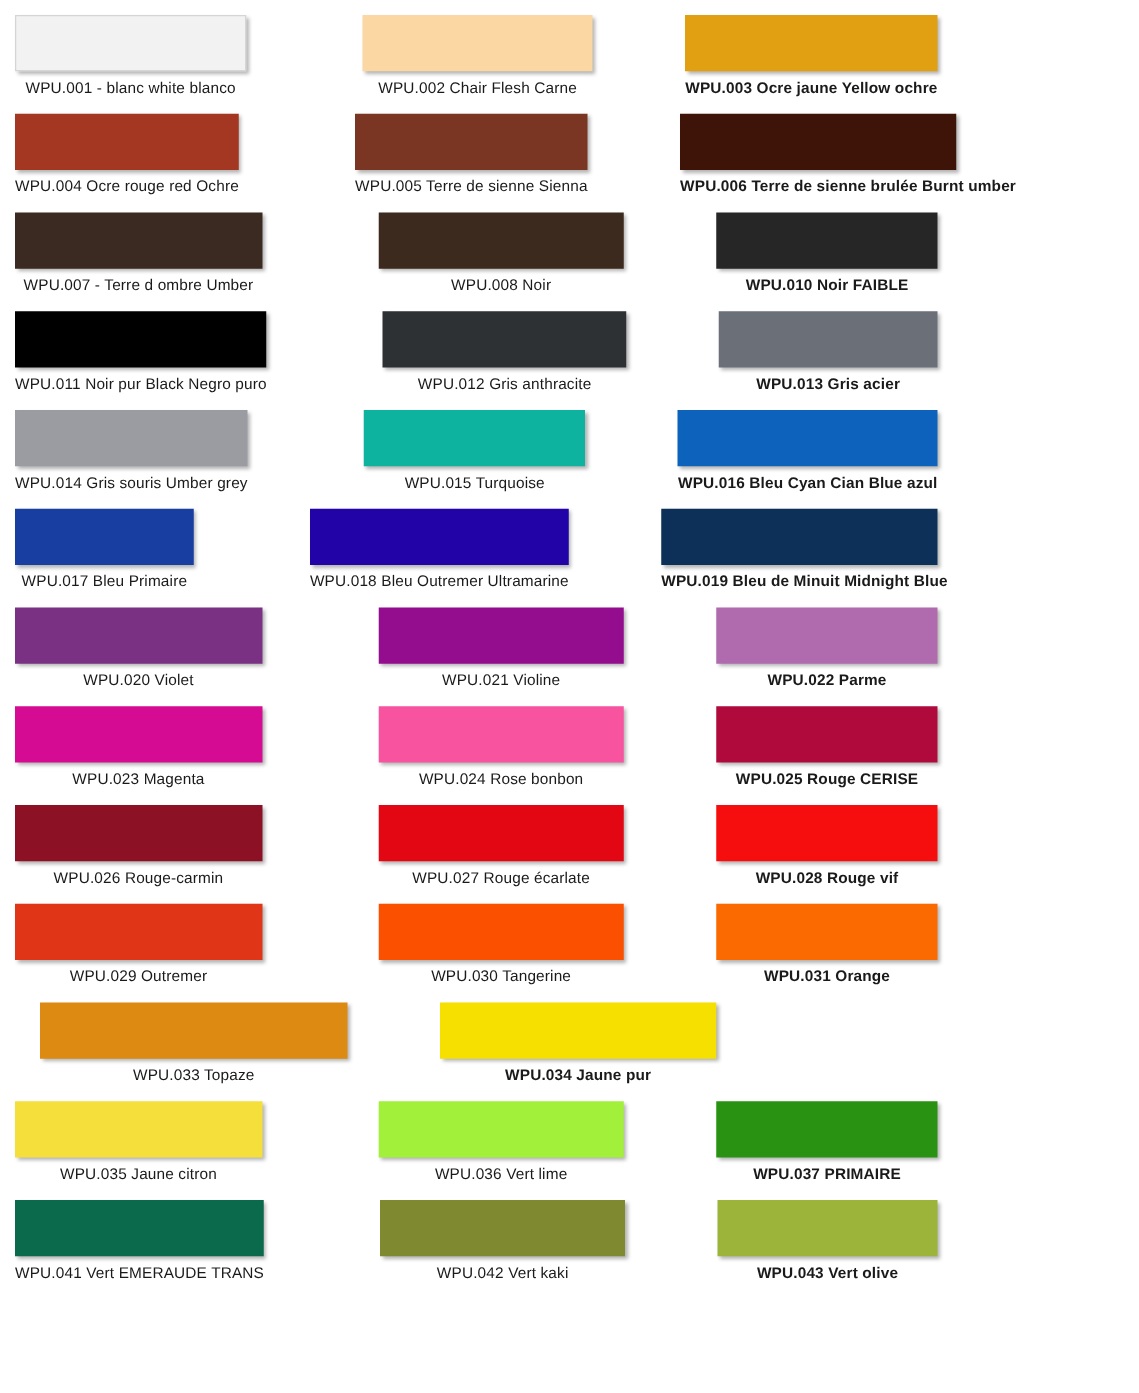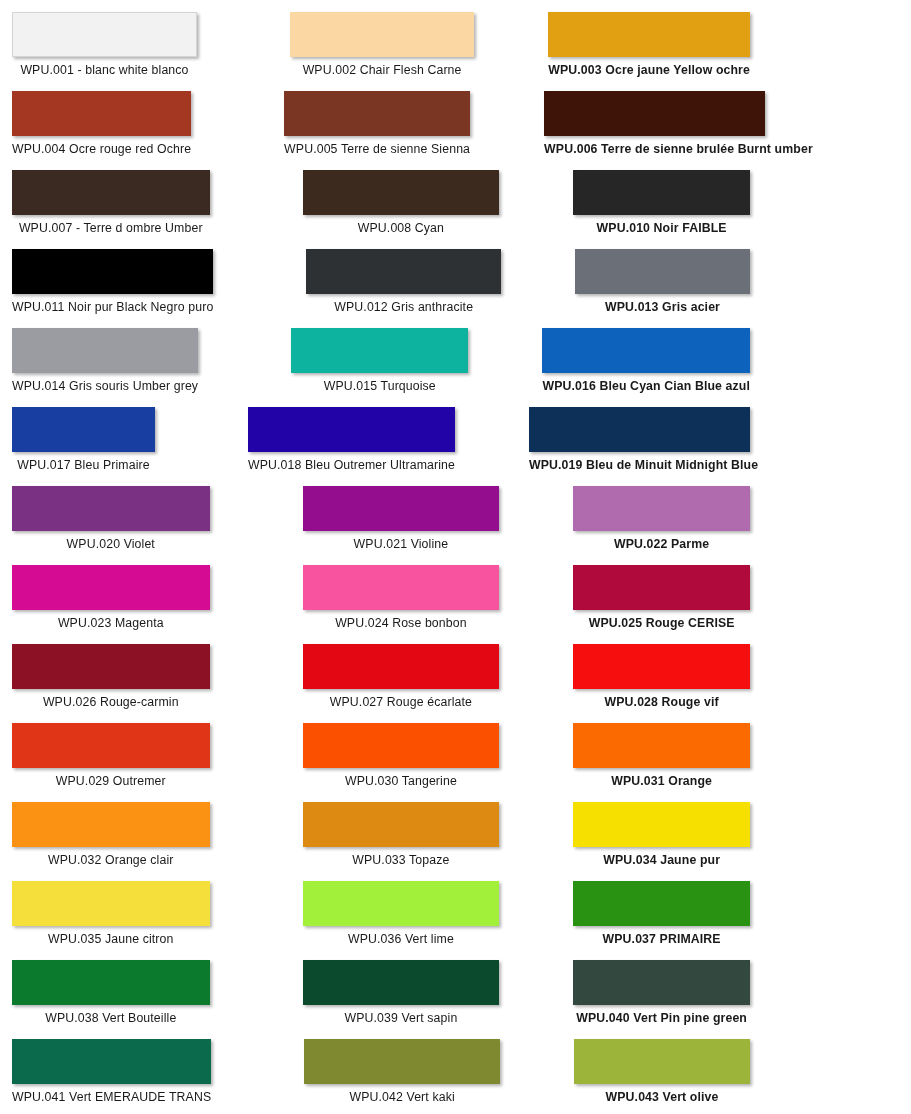--- a/index.html
+++ b/index.html
@@ -84,21 +84,21 @@
         <div class="swatch-label">WPU.006 Terre de sienne brulée Burnt umber</div>
       </div>
     </div>
     <div class="swatch-row">
       <div class="swatch-cell col-1">
         <div class="swatch-chip" style="background-color: rgb(59, 42, 34);"></div>
         <div class="swatch-label">WPU.007 - Terre d ombre Umber</div>
       </div>
       <div class="swatch-cell col-2">
         <div class="swatch-chip" style="background-color: rgb(61, 42, 30);"></div>
-        <div class="swatch-label">WPU.008 Cyan</div>
+        <div class="swatch-label">WPU.008 Noir</div>
       </div>
       <div class="swatch-cell col-3">
         <div class="swatch-chip" style="background-color: rgb(38, 38, 38);"></div>
         <div class="swatch-label">WPU.010 Noir FAIBLE</div>
       </div>
     </div>
     <div class="swatch-row">
       <div class="swatch-cell col-1">
         <div class="swatch-chip" style="background-color: rgb(0, 0, 0);"></div>
         <div class="swatch-label">WPU.011 Noir pur Black Negro puro</div>
@@ -190,24 +190,20 @@
       <div class="swatch-cell col-2">
         <div class="swatch-chip" style="background-color: rgb(251, 80, 0);"></div>
         <div class="swatch-label">WPU.030 Tangerine</div>
       </div>
       <div class="swatch-cell col-3">
         <div class="swatch-chip" style="background-color: rgb(251, 106, 0);"></div>
         <div class="swatch-label">WPU.031 Orange</div>
       </div>
     </div>
     <div class="swatch-row">
-      <div class="swatch-cell col-1">
-        <div class="swatch-chip" style="background-color: rgb(251, 146, 20);"></div>
-        <div class="swatch-label">WPU.032 Orange clair</div>
-      </div>
       <div class="swatch-cell col-2">
         <div class="swatch-chip" style="background-color: rgb(221, 138, 18);"></div>
         <div class="swatch-label">WPU.033 Topaze</div>
       </div>
       <div class="swatch-cell col-3">
         <div class="swatch-chip" style="background-color: rgb(245, 224, 0);"></div>
         <div class="swatch-label">WPU.034 Jaune pur</div>
       </div>
     </div>
     <div class="swatch-row">
@@ -215,34 +211,20 @@
         <div class="swatch-chip" style="background-color: rgb(245, 224, 59);"></div>
         <div class="swatch-label">WPU.035 Jaune citron</div>
       </div>
       <div class="swatch-cell col-2">
         <div class="swatch-chip" style="background-color: rgb(163, 240, 58);"></div>
         <div class="swatch-label">WPU.036 Vert lime</div>
       </div>
       <div class="swatch-cell col-3">
         <div class="swatch-chip" style="background-color: rgb(42, 146, 19);"></div>
         <div class="swatch-label">WPU.037 PRIMAIRE</div>
-      </div>
-    </div>
-    <div class="swatch-row">
-      <div class="swatch-cell col-1">
-        <div class="swatch-chip" style="background-color: rgb(11, 122, 45);"></div>
-        <div class="swatch-label">WPU.038 Vert Bouteille</div>
-      </div>
-      <div class="swatch-cell col-2">
-        <div class="swatch-chip" style="background-color: rgb(11, 74, 44);"></div>
-        <div class="swatch-label">WPU.039 Vert sapin</div>
-      </div>
-      <div class="swatch-cell col-3">
-        <div class="swatch-chip" style="background-color: rgb(51, 73, 63);"></div>
-        <div class="swatch-label">WPU.040 Vert Pin pine green</div>
       </div>
     </div>
     <div class="swatch-row">
       <div class="swatch-cell col-1">
         <div class="swatch-chip" style="background-color: rgb(12, 106, 76);"></div>
         <div class="swatch-label">WPU.041 Vert EMERAUDE TRANS</div>
       </div>
       <div class="swatch-cell col-2">
         <div class="swatch-chip" style="background-color: rgb(127, 138, 48);"></div>
         <div class="swatch-label">WPU.042 Vert kaki</div>

